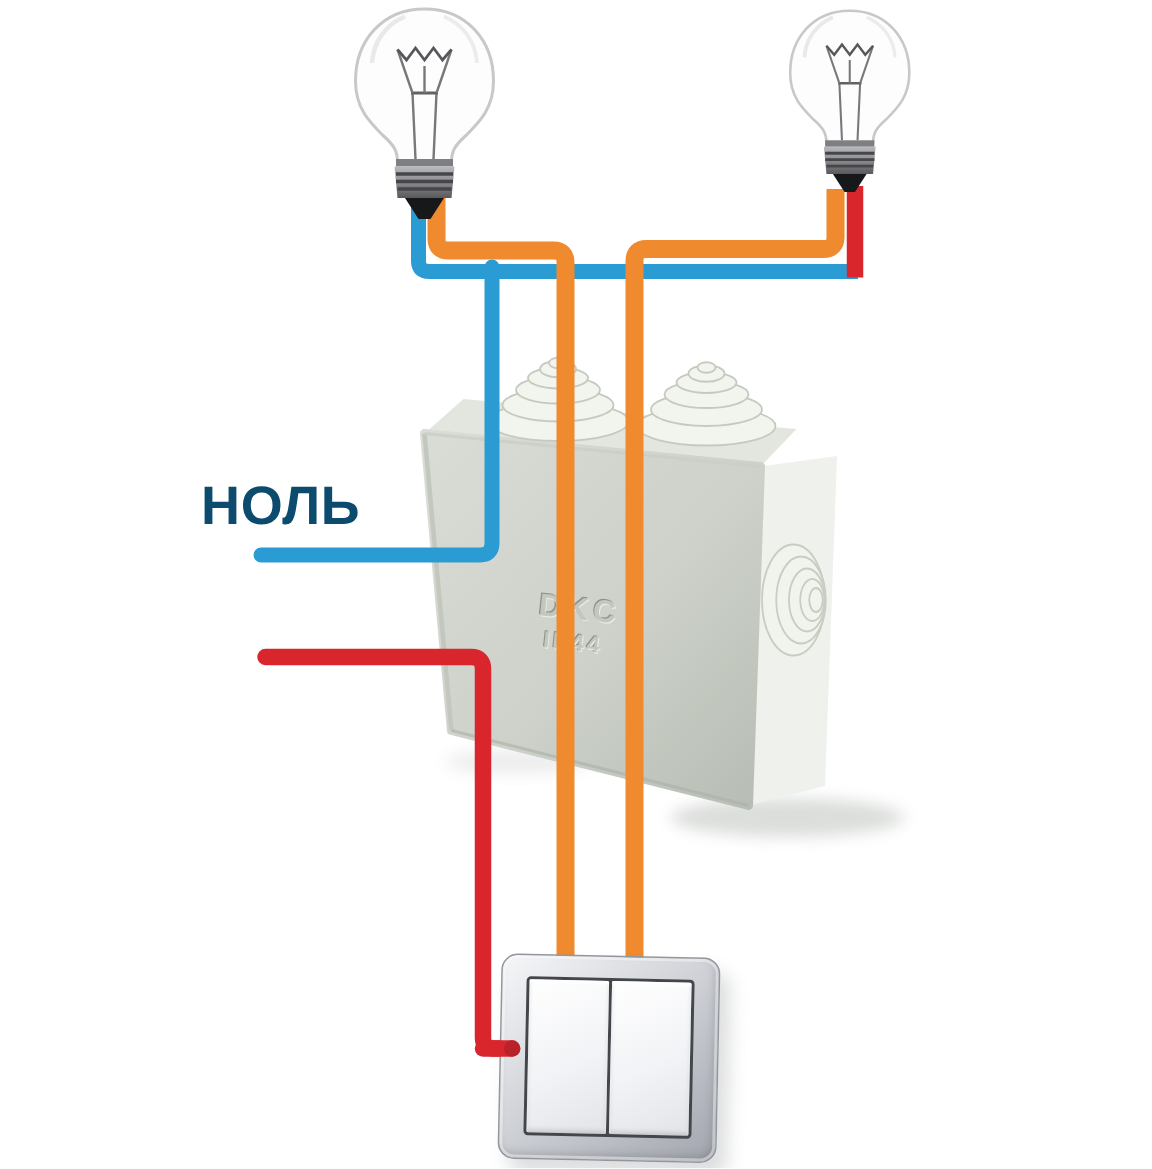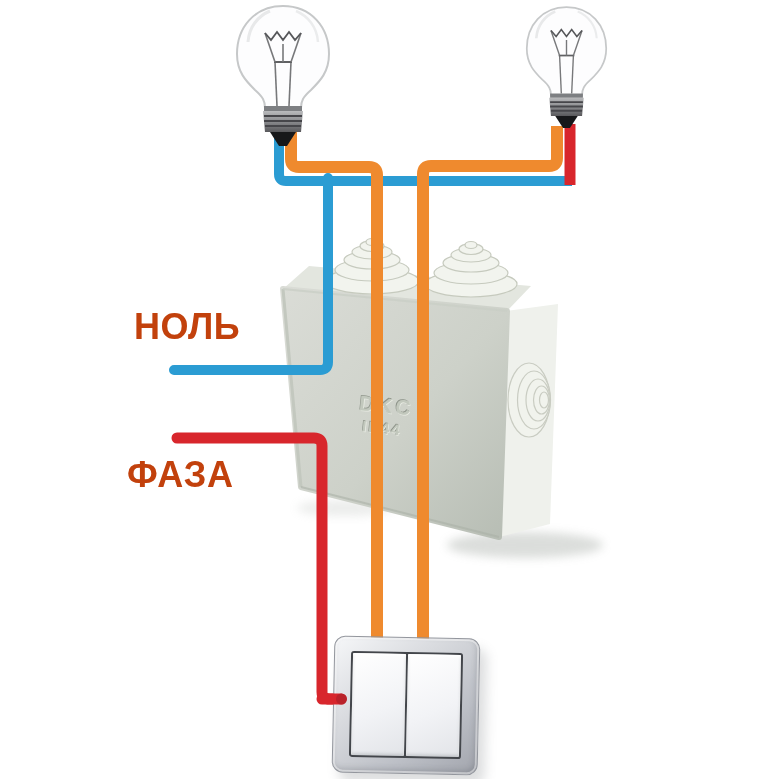--- a/index.html
+++ b/index.html
@@ -6,22 +6,22 @@
   .canvas{
     position:relative;width:768px;height:779px;background:#ffffff;overflow:hidden;
     font-family:"Liberation Sans", sans-serif;
   }
   .layer{position:absolute;left:0;top:0;width:768px;height:779px;}
   .z1{z-index:1}.z2{z-index:2}.z3{z-index:3}.z5{z-index:5}
   .bulb{position:absolute;}
   .bulb-left{left:228px;top:0px;}
   .bulb-right{left:519px;top:2px;}
   .wire-label{
-    position:absolute;color:#c2410c;font-weight:600;font-size:36px;
-    letter-spacing:.5px;z-index:6;white-space:nowrap;
+    position:absolute;color:#0c4a6e;font-weight:600;font-size:36px;
+    letter-spacing:.5px;z-index:6;white-space:nowrap;margin-top:10px;
   }
   .label-neutral{left:134px;top:306px;}
   .label-phase{left:127px;top:454px;}
   .switch{
     position:absolute;left:333px;top:637px;width:144px;height:135px;z-index:4;
     transform:rotate(1.2deg);border-radius:11px;
     background:linear-gradient(140deg,#f6f7f9 0%,#d9dbdf 35%,#bcbfc6 70%,#a2a5ad 100%);
     border:1px solid #93969d;
     box-shadow:inset 0 0 0 2px rgba(255,255,255,.45),
                inset -2px -3px 6px rgba(60,63,70,.25),
@@ -178,15 +178,14 @@
       <div class="rocker"></div>
     </div>
   </div>
 
   <svg class="layer z5" viewBox="0 0 768 779" style="pointer-events:none;">
     <path d="M 322,699 L 341,699" fill="none" stroke-width="11" stroke-linecap="round" stroke="#d8262c"></path>
     <circle cx="341.5" cy="699" r="5.5" fill="#b9222a"></circle>
   </svg>
 
   <div class="wire-label label-neutral">НОЛЬ</div>
-  <div class="wire-label label-phase">ФАЗА</div>
 
 </div>
 
 </body></html>

